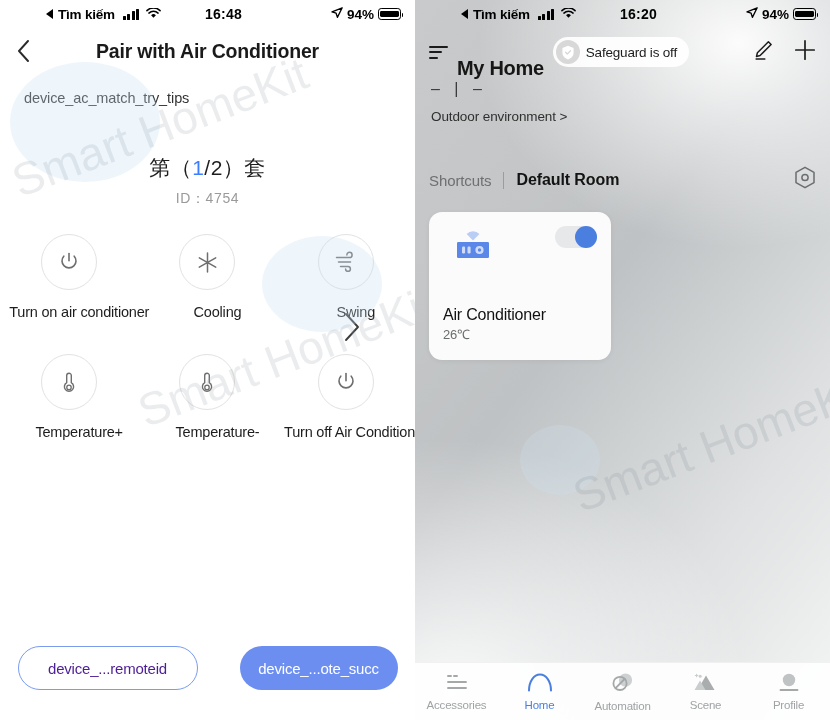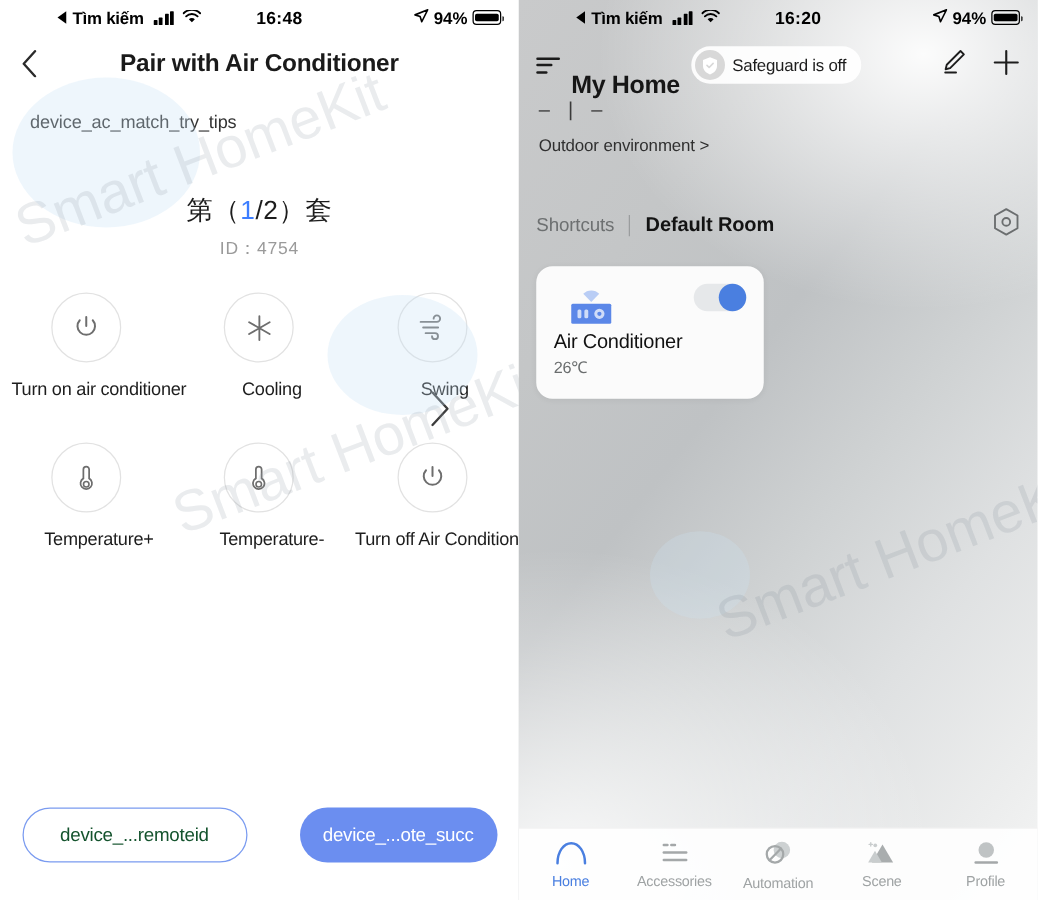--- a/index.html
+++ b/index.html
@@ -104,21 +104,21 @@
   
   .btn-row {
     position:absolute; bottom:30px; left:0; right:0;
     display:flex; justify-content:center; gap:42px;
   }
   .pill {
     height:44px; border-radius:22px; display:flex; align-items:center;
     justify-content:center; font-size:15px; padding:0 18px; cursor:pointer;
     letter-spacing:-0.2px;
   }
-  .pill-outline { border:1.3px solid #7a9bf0; color:#14532d; background:#fff; min-width:180px;text-align:right; }
+  .pill-outline { border:1.3px solid #7a9bf0; color:#4c1d95; background:#fff; min-width:180px;text-align:right; }
   .pill-filled  { background:#6b8ef0; color:#fff; min-width:158px; }
 
   
   .nav-r {
     height:48px; display:flex; align-items:center; gap:9px;
     padding:0 14px; position:relative; z-index:4;
   }
   .hamb { display:flex; flex-direction:column; gap:3.5px; cursor:pointer; width:19px; }
   .hamb i { height:2px; background:#1b1b1b; border-radius:1px; display:block; }
   .hamb i:nth-child(1){width:19px}
@@ -146,21 +146,21 @@
     display:flex; align-items:center; gap:12px; padding:0 14px;
     margin-top:42px; position:relative; z-index:3;
   }
   .room-tab { font-size:15px; color:#6d7071; cursor:pointer; letter-spacing:-0.1px; }
   .room-tab.active { color:#131313; font-weight:bold; font-size:16px; }
   .room-sep { width:1px; height:17px; background:#9a9d9e; }
   .rooms-gear { margin-left:auto; cursor:pointer; }
 
   
   .card {
-    margin:18px 0 0 14px; width:182px; height:106px;
+    margin:18px 0 0 14px; width:182px; height:148px;
     background:rgba(255,255,255,0.93); border-radius:13px;
     position:relative; z-index:3; padding:14px 14px 0 22px; cursor:pointer;
     box-shadow:0 1px 5px rgba(0,0,0,0.06);
   }
   .card-top { display:flex; align-items:flex-start; }
   .toggle {
     margin-left:auto; width:42px; height:22px; border-radius:11px;
     background:#e6e8ea; position:relative; cursor:pointer;
   }
   .toggle .knob {
@@ -438,40 +438,40 @@
         </span>
         <div class="toggle">
           <span class="knob"></span>
         </div>
       </div>
       <div class="card-name">Air Conditioner</div>
       <div class="card-temp">26℃</div>
     </div>
 
     <div class="tabbar">
-      <div class="tab active">
-        <span>
-          <svg width="26" height="20" viewBox="0 0 26 20">
-              <path d="M2 18.5C2 9.4 6.9 2.5 13 2.5S24 9.4 24 18.5" stroke="#4a7fe0" stroke-width="2" fill="none" stroke-linecap="round"></path>
-            </svg>
-        </span>
-        <span class="tab-label">Home</span>
-      </div>
       <div class="tab">
         <span>
           <svg width="26" height="20" viewBox="0 0 26 20">
               <g stroke="#a4a8a9" stroke-width="1.9" stroke-linecap="round">
                 <path d="M4 4h12" stroke-dasharray="3 3"></path>
                 <path d="M4 10h18"></path>
                 <path d="M4 16h18"></path>
               </g>
             </svg>
         </span>
         <span class="tab-label">Accessories</span>
       </div>
+      <div class="tab active">
+        <span>
+          <svg width="26" height="20" viewBox="0 0 26 20">
+              <path d="M2 18.5C2 9.4 6.9 2.5 13 2.5S24 9.4 24 18.5" stroke="#4a7fe0" stroke-width="2" fill="none" stroke-linecap="round"></path>
+            </svg>
+        </span>
+        <span class="tab-label">Home</span>
+      </div>
       <div class="tab">
         <span>
           <svg width="26" height="22" viewBox="0 0 26 22">
               <circle cx="15.5" cy="9" r="6.6" fill="#cdd1d2"></circle>
               <circle cx="10" cy="12.4" r="6.6" fill="none" stroke="#a4a8a9" stroke-width="1.8"></circle>
               <path d="M5.6 17.2 14.6 8" stroke="#a4a8a9" stroke-width="1.8" stroke-linecap="round"></path>
             </svg>
         </span>
         <span class="tab-label">Automation</span>
       </div>

